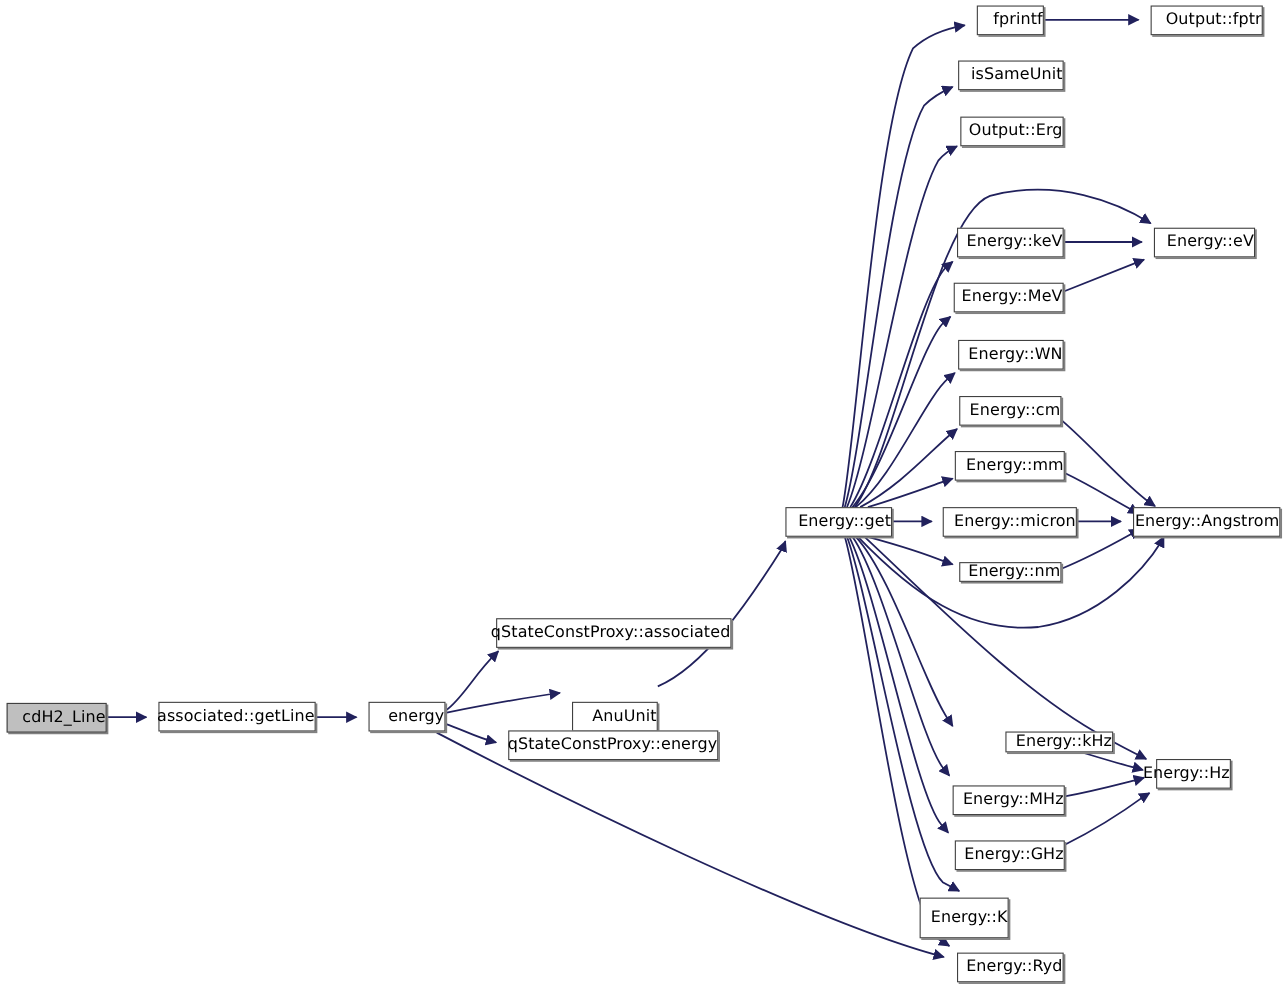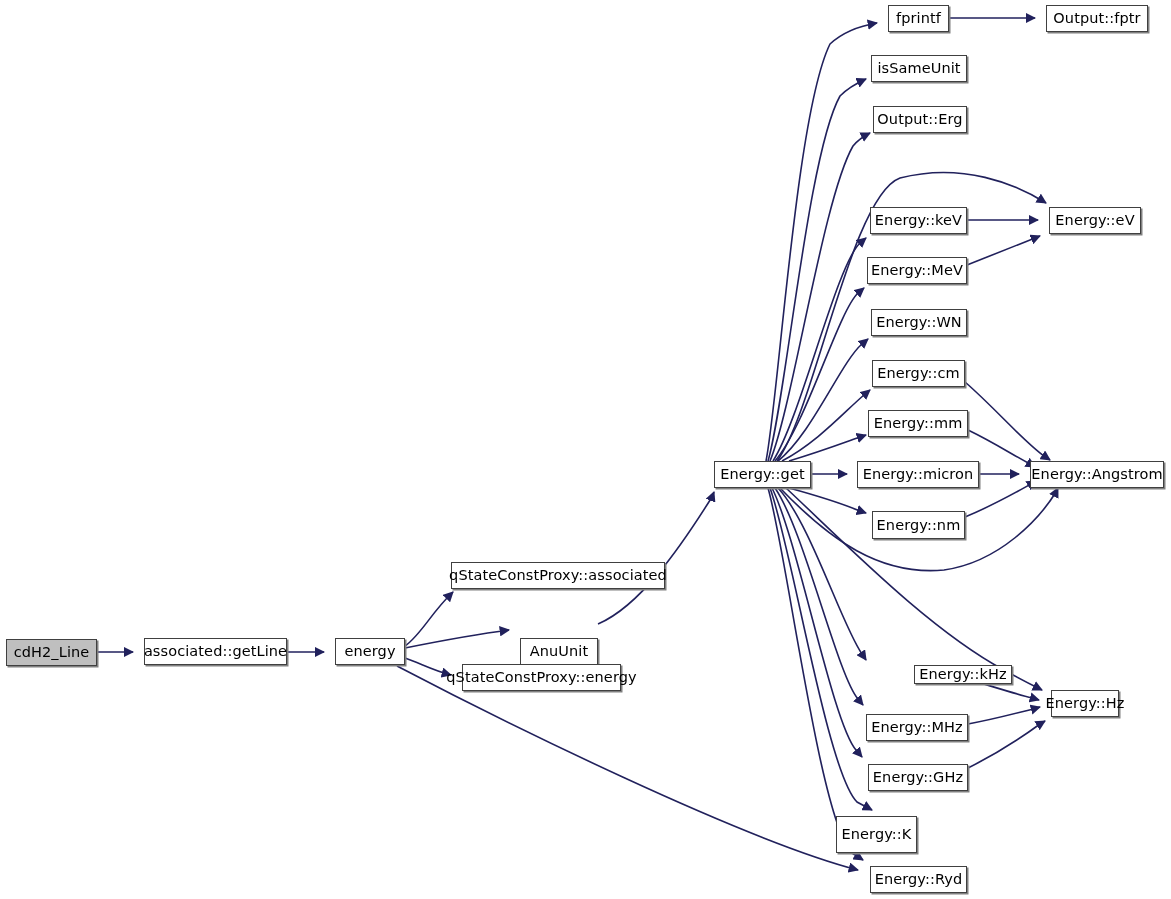--- a/index.html
+++ b/index.html
@@ -7,21 +7,21 @@
   #graph{position:relative;width:1171px;height:899px;background:#ffffff;overflow:hidden;}
   #edges{position:absolute;left:0;top:0;width:1171px;height:899px;}
   .node{
     position:absolute;
     box-sizing:border-box;
     background:#ffffff;
     border:1px solid #404040;
     box-shadow:1.5px 1.5px 0 0 #808080;
     display:flex;
     align-items:center;
-    justify-content:center;
+    justify-content:flex-end;
     font-size:14.5px;
     color:#000000;
     white-space:nowrap;
     line-height:1;
     letter-spacing:0.1px;
   }
   .node.root{
     background:#bfbfbf;
   }
   .node-label{pointer-events:none;}
@@ -83,21 +83,21 @@
       </div>
       <div class="node" style="left: 335px; top: 638px; width: 70px; height: 27px;">
         <span class="node-label">energy</span>
       </div>
       <div class="node" style="left: 451px; top: 562px; width: 214px; height: 27px;">
         <span class="node-label">qStateConstProxy::associated</span>
       </div>
       <div class="node" style="left: 520px; top: 638px; width: 78px; height: 27px;">
         <span class="node-label">AnuUnit</span>
       </div>
-      <div class="node" style="left: 462px; top: 664px; width: 159px; height: 27px;">
+      <div class="node" style="left: 462px; top: 664px; width: 191px; height: 27px;">
         <span class="node-label">qStateConstProxy::energy</span>
       </div>
       <div class="node" style="left: 714px; top: 461px; width: 97px; height: 27px;">
         <span class="node-label">Energy::get</span>
       </div>
       <div class="node" style="left: 888px; top: 5px; width: 61px; height: 27px;">
         <span class="node-label">fprintf</span>
       </div>
       <div class="node" style="left: 1046px; top: 5px; width: 102px; height: 27px;">
         <span class="node-label">Output::fptr</span>
@@ -125,21 +125,21 @@
       </div>
       <div class="node" style="left: 868px; top: 410px; width: 100px; height: 27px;">
         <span class="node-label">Energy::mm</span>
       </div>
       <div class="node" style="left: 857px; top: 461px; width: 122px; height: 27px;">
         <span class="node-label">Energy::micron</span>
       </div>
       <div class="node" style="left: 1030px; top: 461px; width: 134px; height: 27px;">
         <span class="node-label">Energy::Angstrom</span>
       </div>
-      <div class="node" style="left: 872px; top: 511px; width: 93px; height: 28px;">
+      <div class="node" style="left: 872px; top: 511px; width: 93px; height: 18px;">
         <span class="node-label">Energy::nm</span>
       </div>
       <div class="node" style="left: 914px; top: 665px; width: 98px; height: 19px;">
         <span class="node-label">Energy::kHz</span>
       </div>
       <div class="node" style="left: 1051px; top: 690px; width: 68px; height: 27px;">
         <span class="node-label">Energy::Hz</span>
       </div>
       <div class="node" style="left: 866px; top: 714px; width: 102px; height: 27px;">
         <span class="node-label">Energy::MHz</span>

